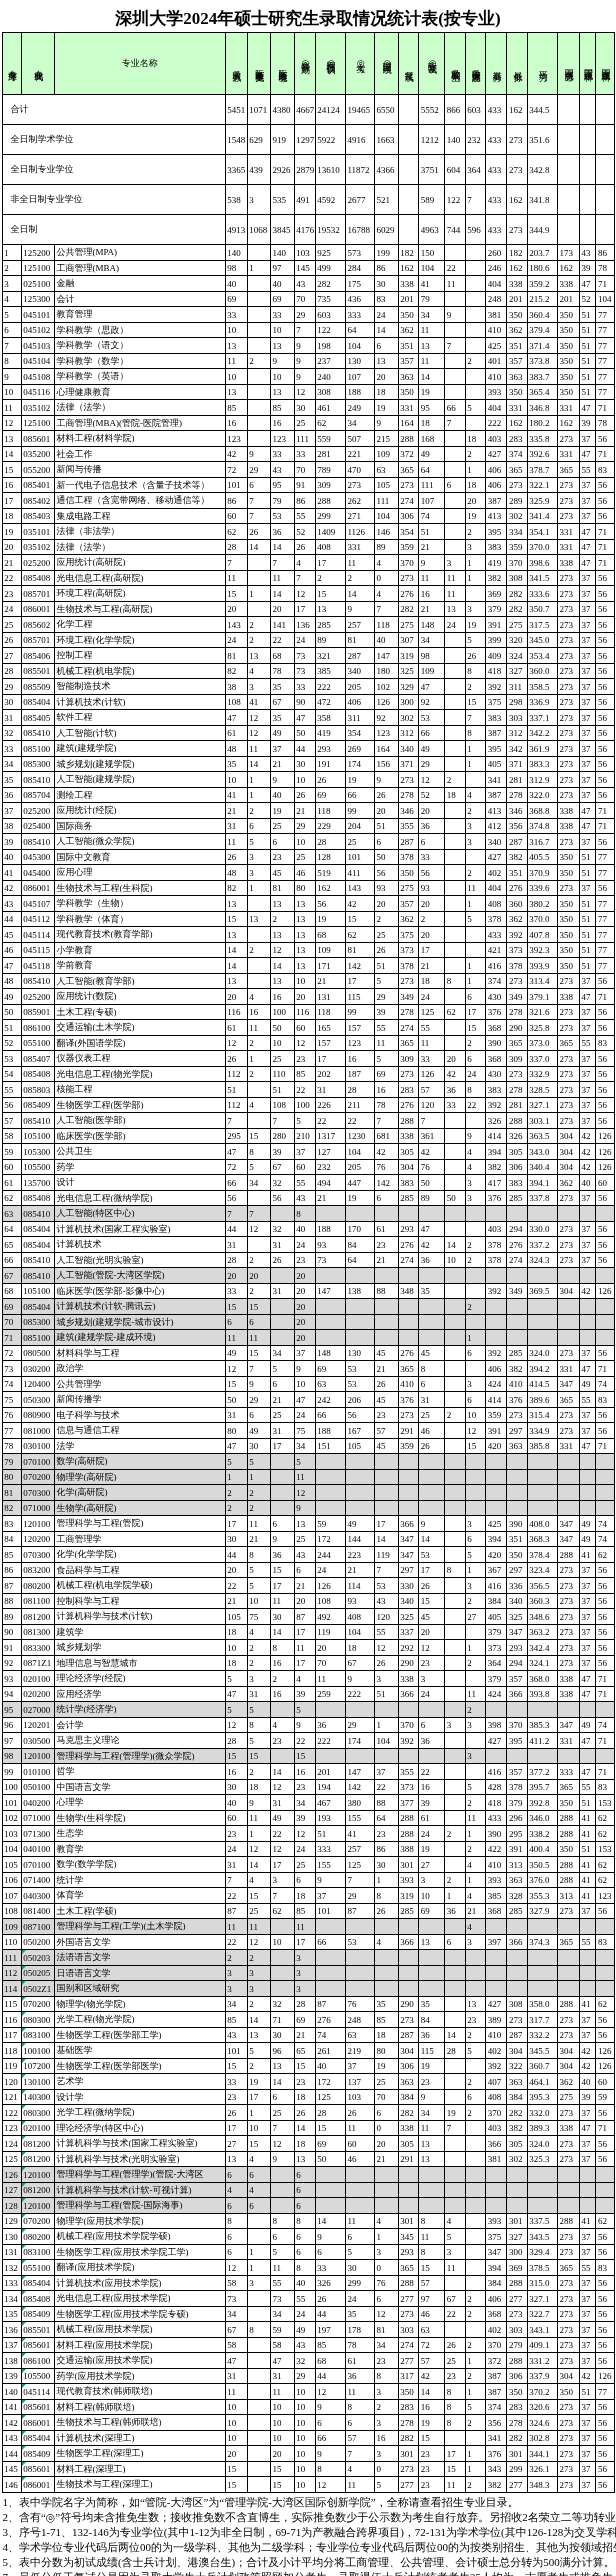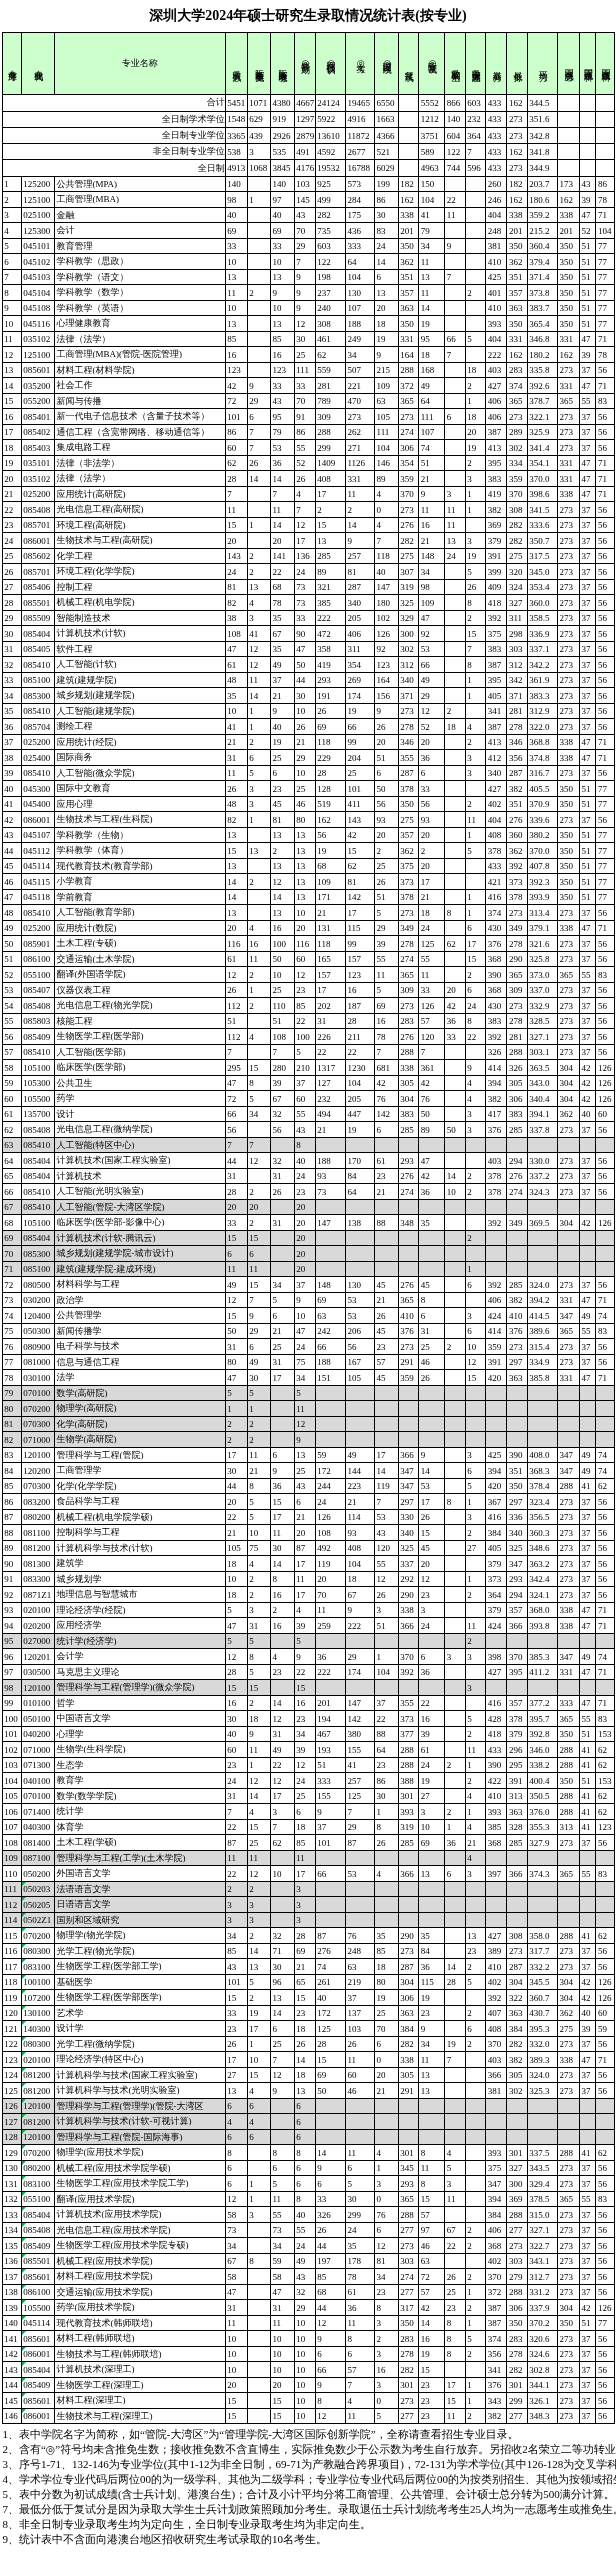--- a/index.html
+++ b/index.html
@@ -1,26 +1,26 @@
 <!DOCTYPE html>
 <html style="font-size:13px"><head>
 <meta charset="utf-8">
 <style>
   html,body{margin:0;padding:0;background:#fff;}
   body{width:616px;font-family:"Liberation Serif","DejaVu Serif",serif;color:#000;}
-  .title{height:24.4px;padding-top:7.3px;text-align:center;font-weight:bold;font-size:14px;}
+  .title{height:24.4px;padding-top:7.3px;text-align:center;font-weight:bold;font-size:17px;}
   table{border-collapse:collapse;table-layout:fixed;width:613px;margin-left:1.6px;border:1.6px solid #000;}
   th,td{border:0.8px solid #000;overflow:hidden;white-space:nowrap;font-size:9px;vertical-align:middle;}
   th{background:#ccffcc;font-weight:normal;text-align:center;padding:0.8px 0;height:60px;}
   .vtext{display:inline-block;writing-mode:vertical-rl;text-orientation:upright;line-height:9.8px;letter-spacing:0.8px;}
   .htext{display:inline-block;}
   td{text-align:left;padding:0 0 0 1.6px;}
   tr.sumrow{height:16.3px;}
   tr.datarow{height:15.5px;}
-  td.sumname{text-align:right;padding:0;}
+  td.sumname{text-align:left;padding:8px;}
   tr.gray td{background:#d9d9d9;}
   td.tri{position:relative;}
   td.tri::before{content:"";position:absolute;top:0;left:0;width:0;height:0;
     border-top:4.1px solid #00b050;border-right:4.1px solid transparent;}
   .c0{width:19px}.c1{width:33px}.c2{width:170px}.c3{width:22px}.c4{width:23px}
   .c5{width:23.6px}.c6{width:21px}.c7{width:30px}.c8{width:29px}.c9{width:23.6px}
   .c10{width:20.4px}.c11{width:26px}.c12{width:20.4px}.c13{width:20.4px}.c14{width:21px}
   .c15{width:20.4px}.c16{width:30px}.c17{width:22px}.c18{width:16.3px}.c19{width:18px}
   .notes{margin:2.4px 0 0 2.4px;}
   .note{font-size:11px;line-height:15px;white-space:nowrap;overflow:hidden;}
@@ -2784,21 +2784,21 @@
         <td>23</td>
         <td>172</td>
         <td>137</td>
         <td>25</td>
         <td>363</td>
         <td>23</td>
         <td></td>
         <td>2</td>
         <td>407</td>
         <td>363</td>
-        <td>430.7</td>
+        <td>464.1</td>
         <td>362</td>
         <td>40</td>
         <td>60</td>
       </tr>
       <tr class="datarow">
         <td>121</td>
         <td class="tri">140300</td>
         <td>设计学</td>
         <td>23</td>
         <td>17</td>
@@ -3158,21 +3158,21 @@
         <td>43</td>
         <td>85</td>
         <td>78</td>
         <td>34</td>
         <td>274</td>
         <td>72</td>
         <td>26</td>
         <td>2</td>
         <td>370</td>
         <td>279</td>
-        <td>312.7</td>
+        <td>409.1</td>
         <td>273</td>
         <td>37</td>
         <td>56</td>
       </tr>
       <tr class="datarow">
         <td>138</td>
         <td class="tri">086100</td>
         <td>交通运输(应用技术学院)</td>
         <td>47</td>
         <td></td>

